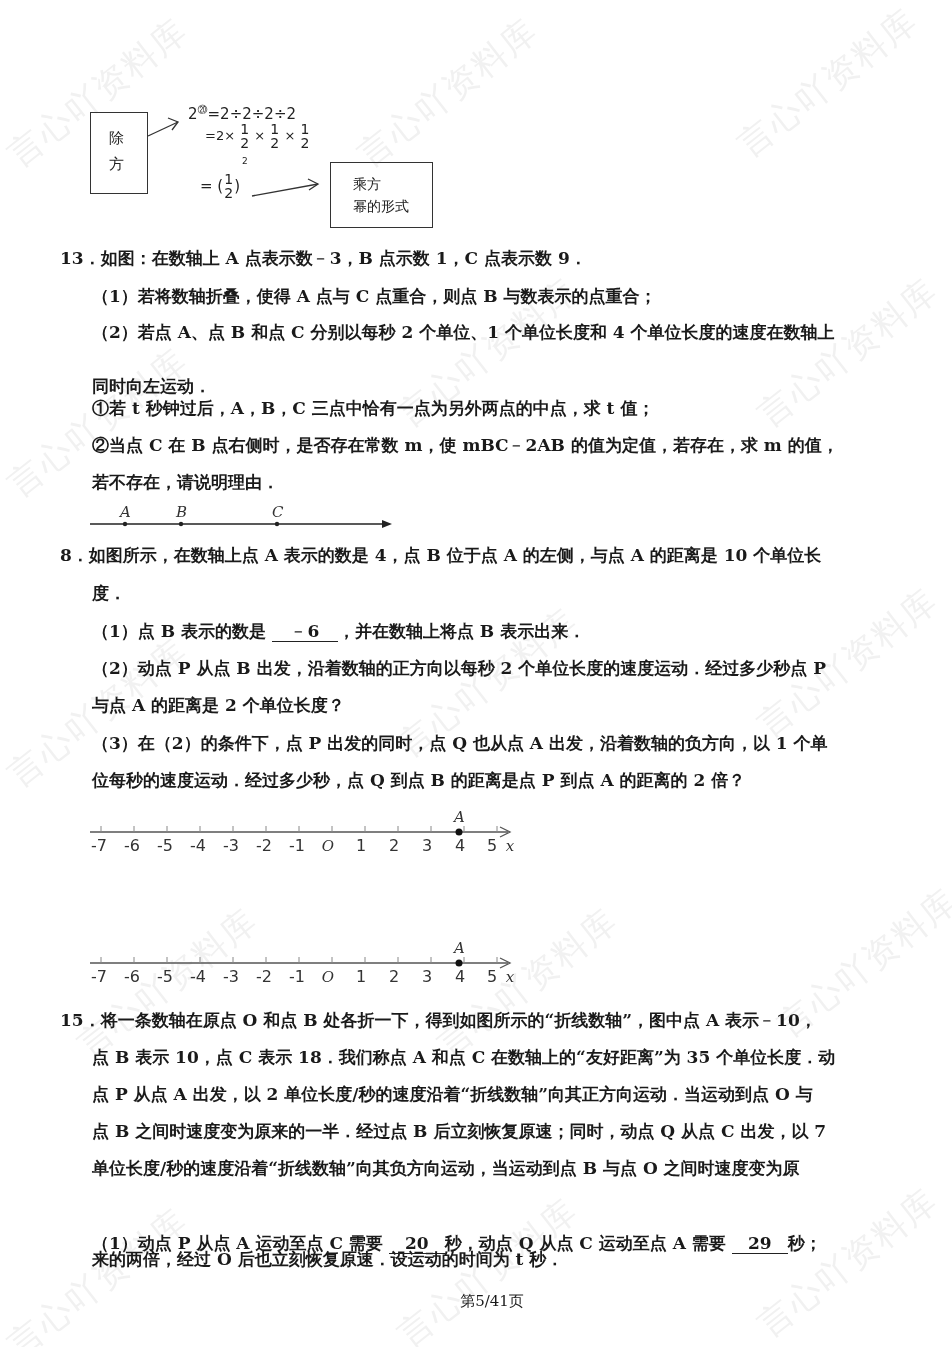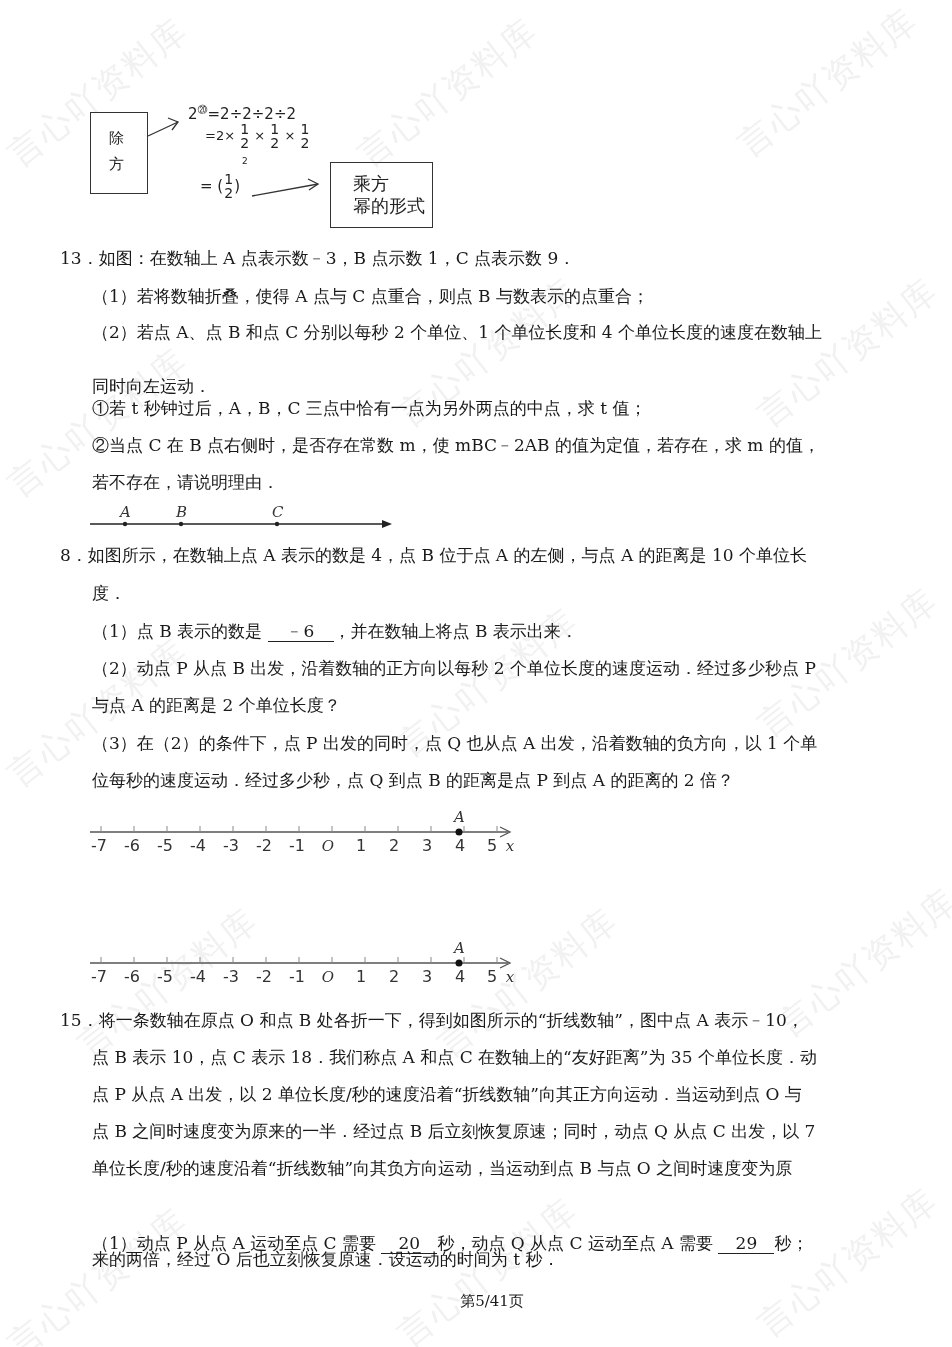--- a/index.html
+++ b/index.html
@@ -10,25 +10,25 @@
   .wm-layer { position: absolute; inset: 0; pointer-events: none; overflow: hidden; }
   .wm {
     position: absolute; font-family: "DejaVu Sans", sans-serif; font-size: 34px; color: #f1f1f1;
     transform: rotate(-38deg); white-space: nowrap; letter-spacing: 2px;
   }
   .page { position: absolute; inset: 0; }
 
   
   .box { position: absolute; border: 1.5px solid #333; box-sizing: border-box; font-family: "DejaVu Sans", sans-serif; font-size: 15px; color: #222; }
   .box-left { left: 90px; top: 112px; width: 58px; height: 82px; padding: 12px 0 0 18px; line-height: 26px; }
-  .box-right { left: 330px; top: 162px; width: 103px; height: 66px; padding: 10px 0 0 22px; line-height: 22px; font-size: 18px; }
+  .box-right { left: 330px; top: 162px; width: 103px; height: 66px; padding: 10px 0 0 22px; line-height: 22px; font-size: 14px; }
   .math { position: absolute; font-family: "DejaVu Sans", sans-serif; font-size: 13px; color: #222; }
   .frac { display: inline-flex; flex-direction: column; align-items: center; vertical-align: middle; line-height: 14px; font-size: 14px; margin: 0 1px; }
 
-  .text { position: absolute; left: 60px; width: 830px; font-size: 17px; line-height: 20px; white-space: nowrap; }
+  .text { position: absolute; left: 60px; width: 830px; font-size: 17px; line-height: 20px; white-space: nowrap; font-weight: bold; }
   .indent { left: 92px; }
   .blank { display: inline-block; border-bottom: 1.3px solid #222; text-align: center; }
 
   .footer { position: absolute; top: 1292px; left: 0; width: 896px; text-align: center; font-size: 15px; padding-left: 44px; }
 
   svg { position: absolute; overflow: visible; }
   .axis-label { font-family: "DejaVu Sans", sans-serif; font-size: 16px; fill: #333; }
   .axis-ital { font-family: "DejaVu Serif", serif; font-style: italic; font-size: 15px; fill: #333; }
 </style>
 </head>

